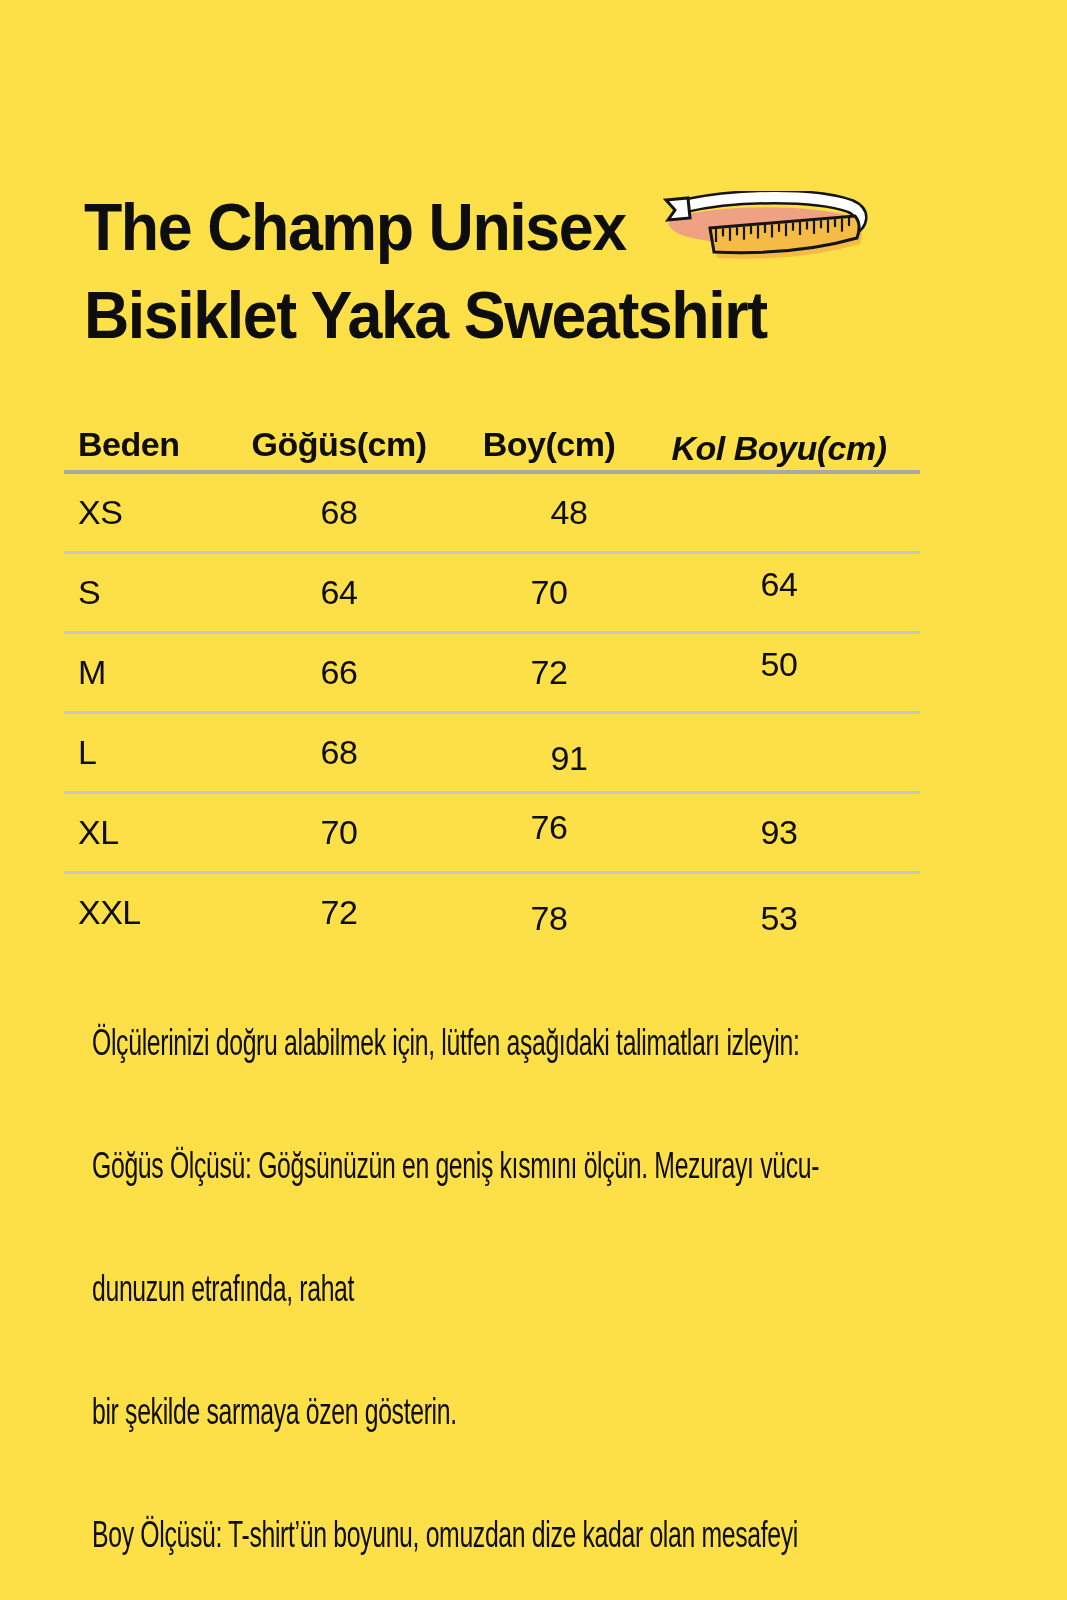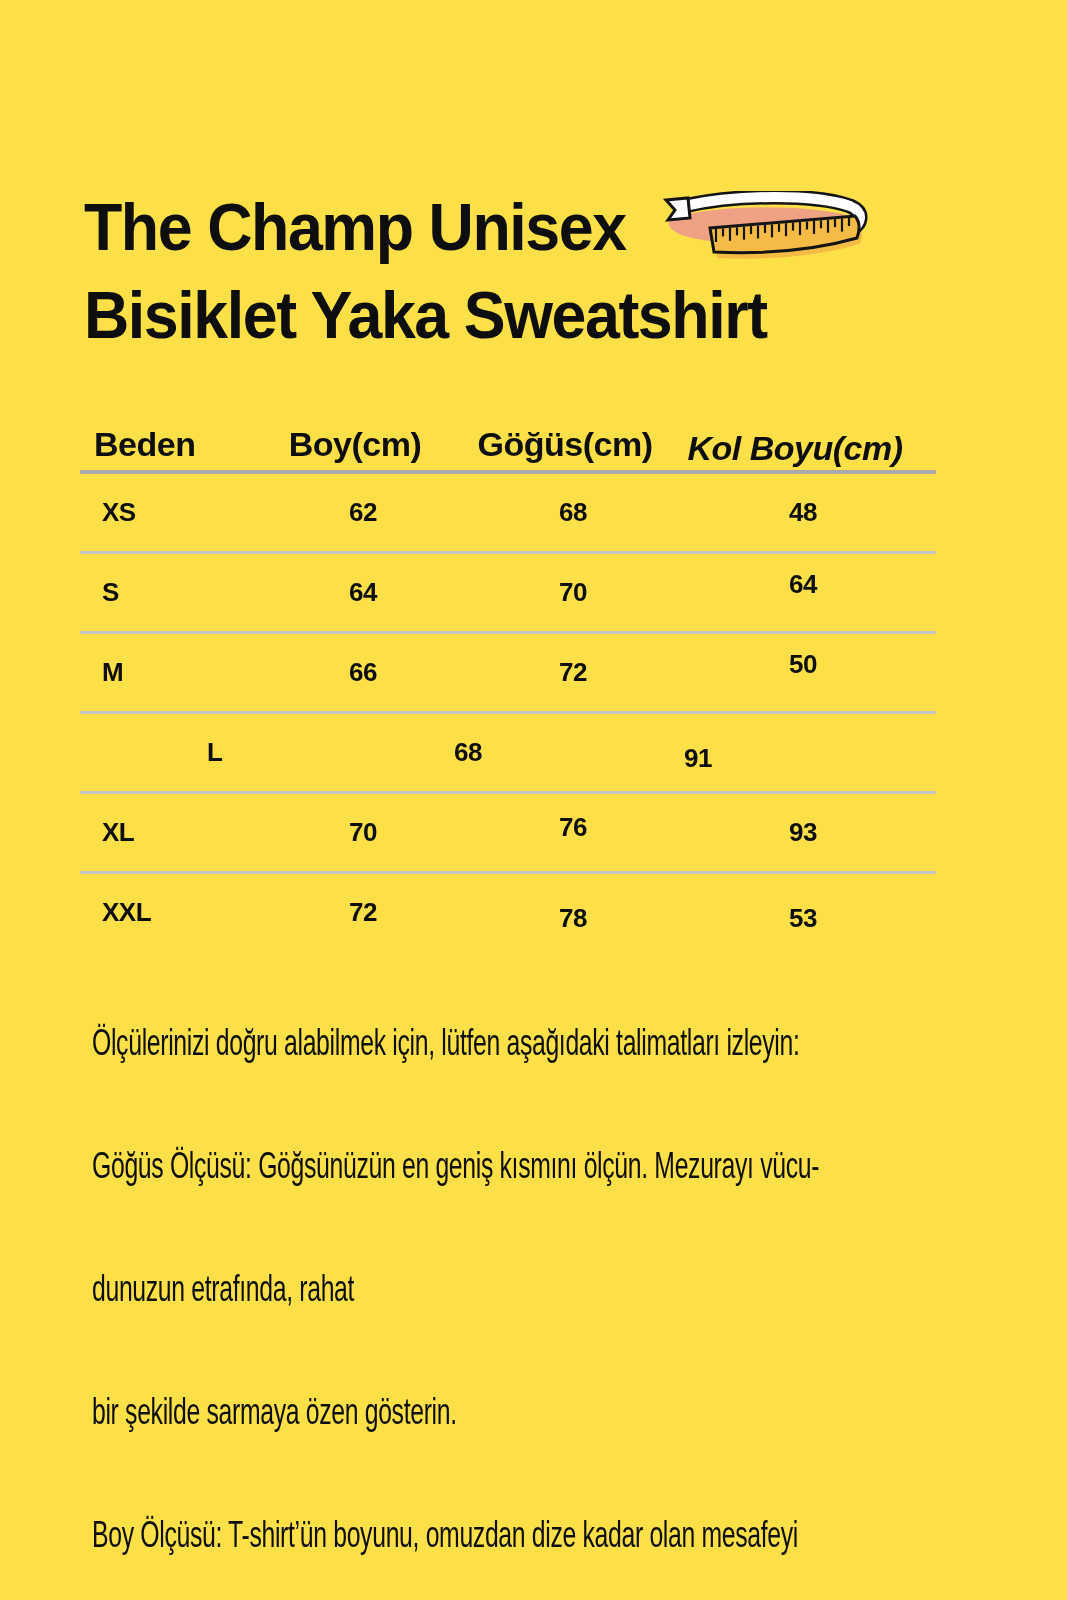--- a/index.html
+++ b/index.html
@@ -9,30 +9,30 @@
   }
   
   .title{
     position:absolute;left:84px;top:183px;
     font-size:66px;font-weight:700;line-height:88px;letter-spacing:-1.5px;
     transform:scaleX(0.95);transform-origin:0 0;white-space:nowrap;
   }
   
   .tape{position:absolute;left:658px;top:191px;width:212px;height:78px;}
   
-  .size-table{position:absolute;left:80px;top:408px;width:856px;}
+  .size-table{position:absolute;left:64px;top:408px;width:856px;}
   .thead{
     display:flex;height:62px;align-items:flex-end;
     border-bottom:4px solid #a9a9a9;
     font-weight:700;font-size:34px;letter-spacing:-0.5px;
   }
   .trow{
     display:flex;height:77px;align-items:center;
     border-bottom:3px solid #c6c6c6;
-    font-weight:700;font-size:26px;letter-spacing:-0.5px;justify-content:center;
+    font-weight:400;font-size:34px;letter-spacing:-0.5px;
   }
   .trow:last-child{border-bottom:none;}
   .cell{display:flex;justify-content:center;}
   .c0{width:170px;justify-content:flex-start;padding-left:14px;box-sizing:border-box;}
   .c1{width:210px;}
   .c2{width:210px;}
   .c3{width:250px;}
   .thead .cell{padding-bottom:6px;}
   .v{display:inline-block;}
   
@@ -93,37 +93,34 @@
       </g>
 
     <path stroke-width="3" stroke="#141414" d="M8 8 L30 6 L32 26 L10 28 L17 18 Z" fill="#ffffff"></path>
   </svg>
 
   <div class="size-table">
     <div class="thead">
       <div class="cell c0">
           <span class="v">Beden</span>
         </div>
+      <div class="cell c1">
+          <span class="v">Göğüs(cm)</span>
+        </div>
       <div class="cell c2">
           <span class="v">Boy(cm)</span>
         </div>
-      <div class="cell c1">
-          <span class="v">Göğüs(cm)</span>
-        </div>
       <div class="cell c3">
           <span class="v">Kol Boyu(cm)</span>
         </div>
     </div>
 
     <div class="trow r0">
       <div class="cell c0">
           <span class="v">XS</span>
-        </div>
-      <div class="cell c1">
-          <span class="v">62</span>
         </div>
       <div class="cell c2">
           <span class="v">68</span>
         </div>
       <div class="cell c3">
           <span class="v">48</span>
         </div>
     </div>
     <div class="trow r1">
       <div class="cell c0">

